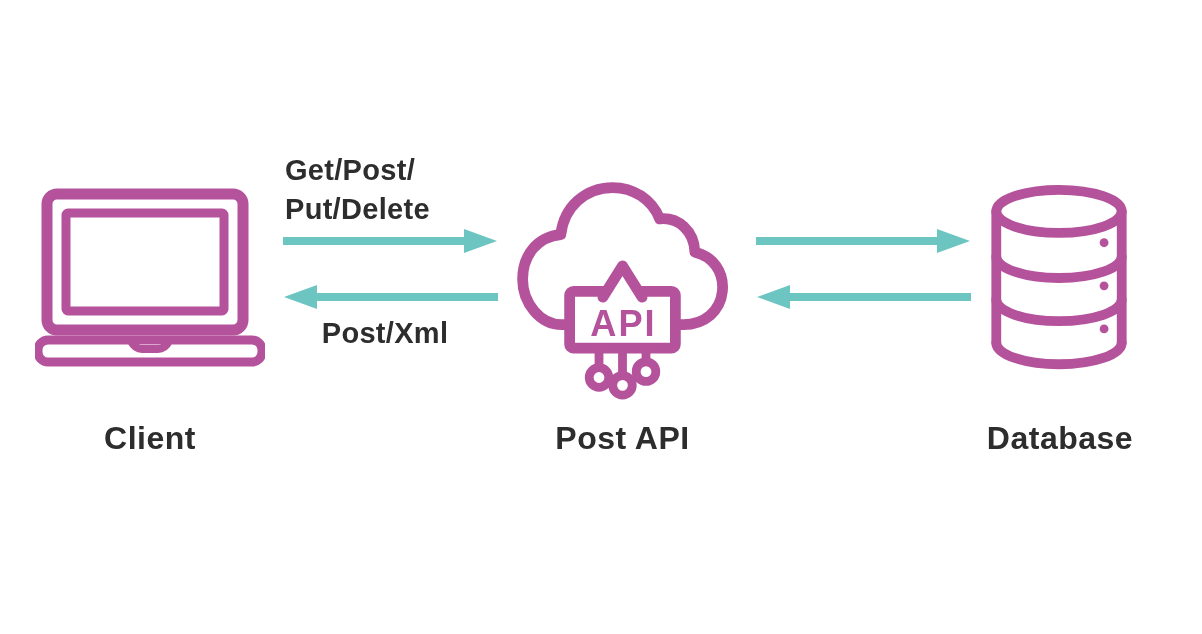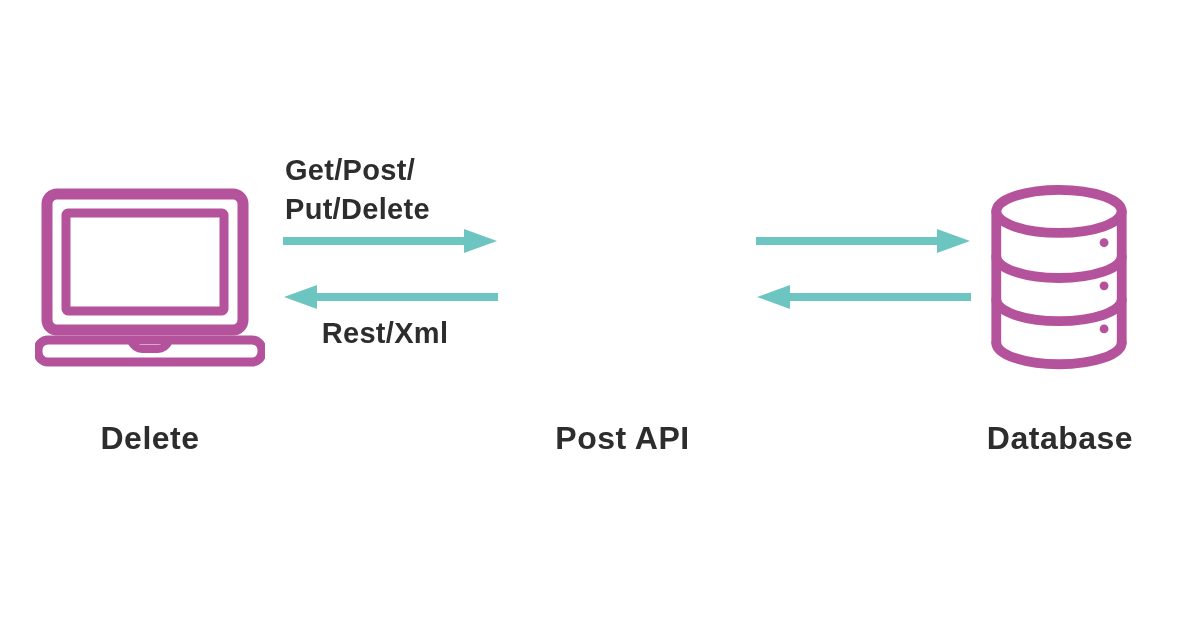--- a/index.html
+++ b/index.html
@@ -45,22 +45,49 @@
 <div class="stage">
 
   <div class="abs" style="left:35px; top:188px;">
     <svg width="230" height="180" viewBox="0 0 230 180">
       <rect class="icon-stroke" x="12" y="6" width="196" height="136" rx="10" stroke-width="11"></rect>
       <rect class="icon-stroke" x="31" y="25" width="158" height="98" rx="2" stroke-width="9"></rect>
       <rect class="icon-stroke" x="3" y="152" width="224" height="22" rx="10" stroke-width="9"></rect>
       <path class="icon-stroke" d="M 96 153 q 4 8 11 8 h 16 q 7 0 11 -8" stroke-width="8"></path>
     </svg>
   </div>
-  <div class="abs node-label" style="left:35px; top:420px; width:230px;">Delete</div>
+  <div class="abs node-label" style="left:35px; top:420px; width:230px;">Client</div>
 
+  <div class="abs" style="left:505px; top:166px;">
+    <svg width="235" height="235" viewBox="0 0 240 240">
+
+      <path class="icon-stroke" stroke-width="11" d="M 58 162 L 182 162
+               C 204 162, 220 148, 222 128
+               C 224 108, 212 92, 194 88
+               C 193 66, 177 52, 158 54
+               C 150 34, 131 22, 110 22
+               C 82 22, 60 42, 57 70
+               C 34 72, 18 90, 18 116
+               C 18 140, 36 162, 58 162 Z"></path>
+
+      <rect x="66" y="128" width="108" height="58" rx="4" fill="#ffffff" stroke="#b5529c" stroke-width="11" stroke-linejoin="round"></rect>
+
+      <path d="M 100 135 L 120 102 L 140 135 Z" fill="#ffffff"></path>
+      <path class="icon-stroke" d="M 100 134 L 120 102 L 140 134" stroke-width="11"></path>
+
+      <text x="121" y="174" text-anchor="middle" fill="#b5529c" style="font-family:'Liberation Sans',sans-serif; font-size:37px; font-weight:bold; letter-spacing:2px;">API</text>
+
+      <path class="icon-stroke" d="M 96 189 V 205" stroke-width="9"></path>
+      <circle class="icon-stroke" cx="96" cy="216" r="10" stroke-width="9"></circle>
+      <path class="icon-stroke" d="M 120 189 V 213" stroke-width="9"></path>
+      <circle class="icon-stroke" cx="120" cy="224" r="10" stroke-width="9"></circle>
+      <path class="icon-stroke" d="M 144 189 V 199" stroke-width="9"></path>
+      <circle class="icon-stroke" cx="144" cy="210" r="10" stroke-width="9"></circle>
+    </svg>
+  </div>
   <div class="abs node-label" style="left:505px; top:420px; width:235px;">Post API</div>
 
   <div class="abs" style="left:985px; top:180px;">
     <svg width="148" height="196" viewBox="0 0 150 200">
       <ellipse class="icon-stroke" cx="75" cy="32" rx="64" ry="22" stroke-width="10"></ellipse>
       <path class="icon-stroke" d="M 11 32 V 166" stroke-width="10"></path>
       <path class="icon-stroke" d="M 139 32 V 166" stroke-width="10"></path>
       <path class="icon-stroke" d="M 11 78 A 64 22 0 0 0 139 78" stroke-width="10"></path>
       <path class="icon-stroke" d="M 11 122 A 64 22 0 0 0 139 122" stroke-width="10"></path>
       <path class="icon-stroke" d="M 11 166 A 64 22 0 0 0 139 166" stroke-width="10"></path>
@@ -79,21 +106,21 @@
   <svg class="abs" style="left:283px; top:226px;" width="215" height="30" viewBox="0 0 215 30">
     <line x1="0" y1="15" x2="184" y2="15" stroke="#6cc5c0" stroke-width="8"></line>
     <polygon points="181,3 214,15 181,27" fill="#6cc5c0"></polygon>
   </svg>
 
   <svg class="abs" style="left:283px; top:282px;" width="215" height="30" viewBox="0 0 215 30">
     <line x1="31" y1="15" x2="215" y2="15" stroke="#6cc5c0" stroke-width="8"></line>
     <polygon points="34,3 1,15 34,27" fill="#6cc5c0"></polygon>
   </svg>
 
-  <div class="abs edge-label" style="left:285px; top:314px; width:200px; text-align:center;">Rest/Xml</div>
+  <div class="abs edge-label" style="left:285px; top:314px; width:200px; text-align:center;">Post/Xml</div>
 
   <svg class="abs" style="left:756px; top:226px;" width="215" height="30" viewBox="0 0 215 30">
     <line x1="0" y1="15" x2="184" y2="15" stroke="#6cc5c0" stroke-width="8"></line>
     <polygon points="181,3 214,15 181,27" fill="#6cc5c0"></polygon>
   </svg>
 
   <svg class="abs" style="left:756px; top:282px;" width="215" height="30" viewBox="0 0 215 30">
     <line x1="31" y1="15" x2="215" y2="15" stroke="#6cc5c0" stroke-width="8"></line>
     <polygon points="34,3 1,15 34,27" fill="#6cc5c0"></polygon>
   </svg>

